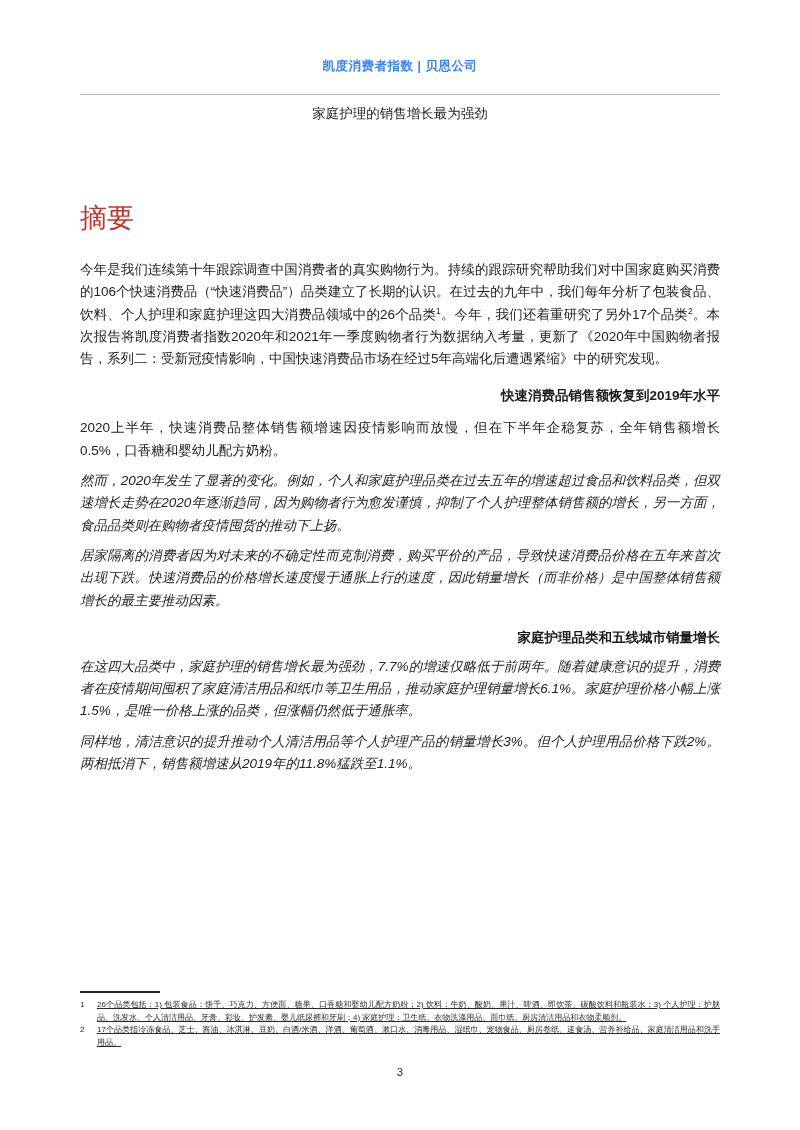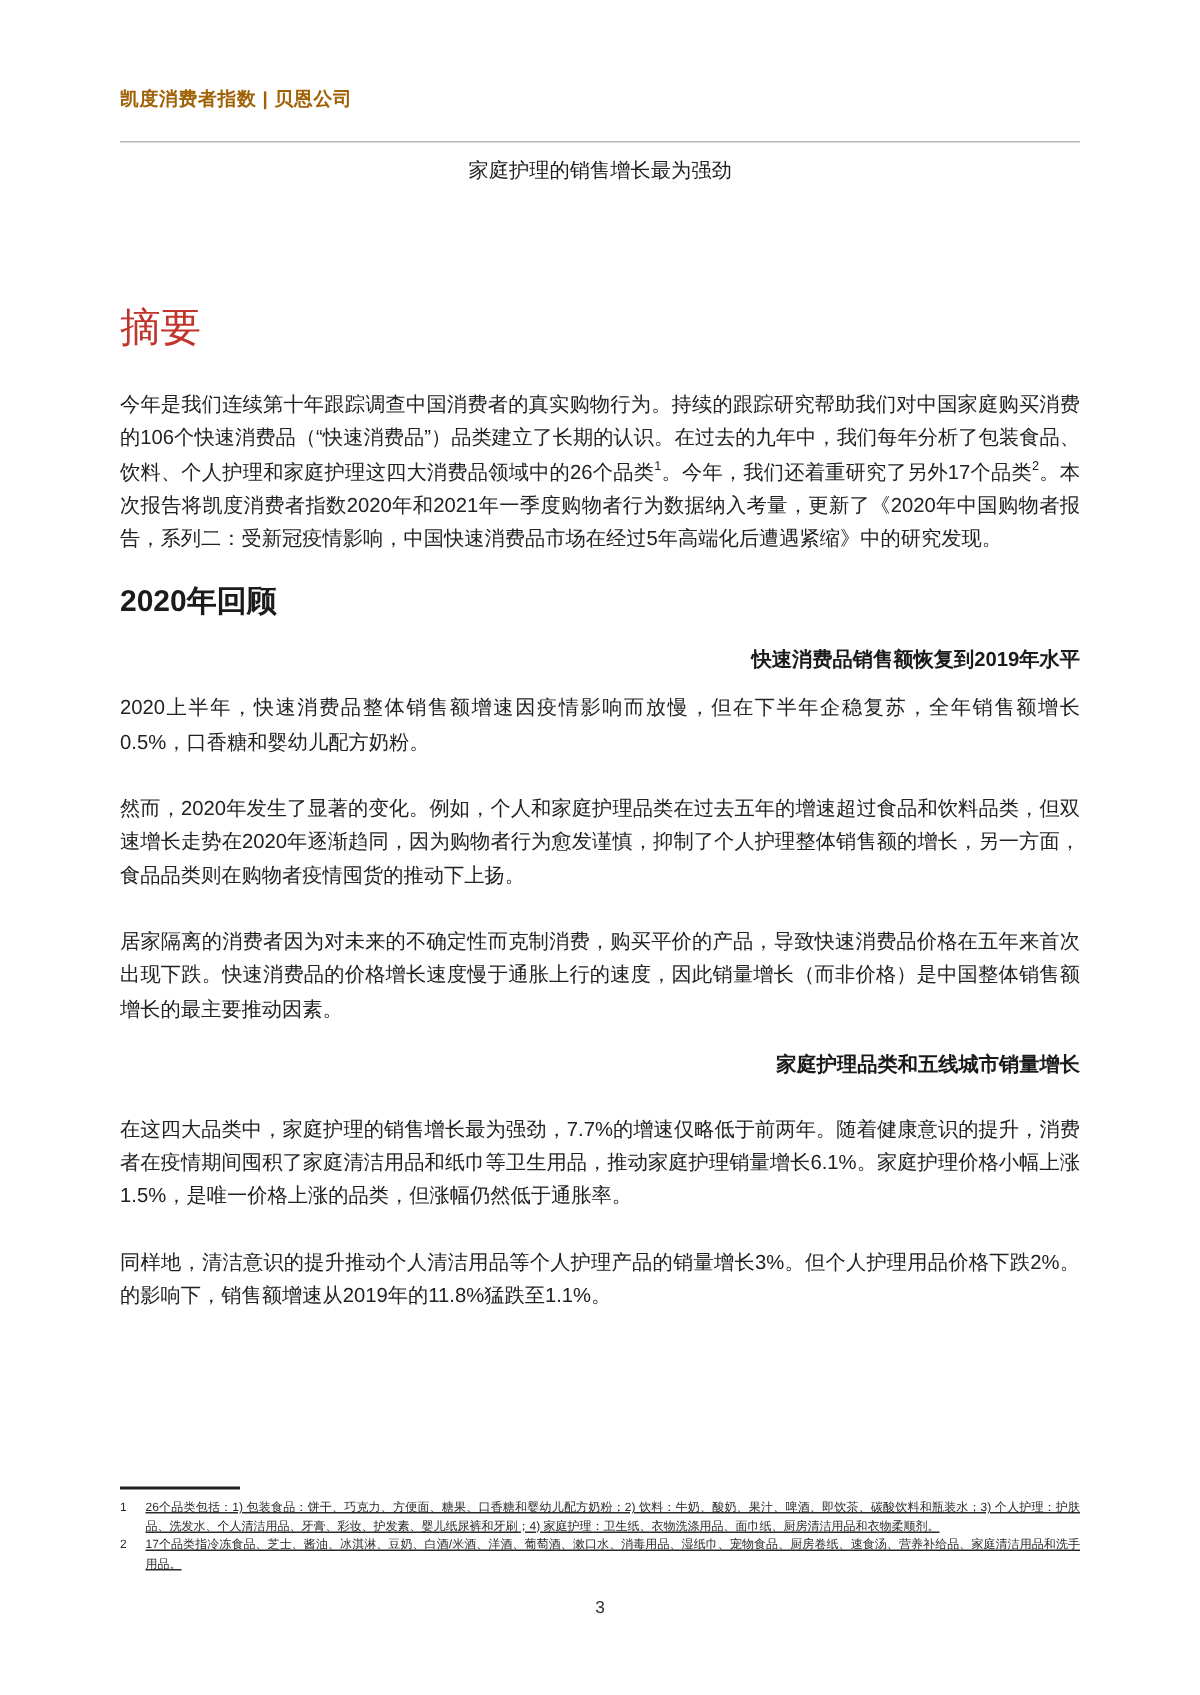--- a/index.html
+++ b/index.html
@@ -9,24 +9,25 @@
     position: relative;
     width: 800px;
     height: 1130px;
     background: #ffffff;
     padding: 0 80px;
     overflow: hidden;
     color: #212121;
   }
   .brand {
     margin-top: 59px;
+    text-align: center;
     font-size: 12.5px;
     font-weight: 700;
     letter-spacing: 0.5px;
-    color: #a16207;
+    color: #3b82f6;
     line-height: 15px;
   }
   .header-rule {
     margin-top: 20px;
     border: none;
     border-top: 1px solid #b9b9b9;
     height: 0;
   }
   .doc-title {
     margin-top: 10px;
@@ -63,21 +64,21 @@
     line-height: 26px;
   }
   .sub-heading {
     font-size: 13.5px;
     font-weight: 700;
     color: #1b1b1b;
     line-height: 20px;
   }
   .mt16 { margin-top: 16px; text-align: right; }
   .mt11 { margin-top: 11px; }
-  .mt13 { margin-top: 22px; }
+  .mt13 { margin-top: 8px; font-style: italic; }
   .footnotes {
     position: absolute;
     left: 80px;
     right: 80px;
     top: 991px;
   }
   .fn-rule {
     width: 80px;
     border-top: 2px solid #222222;
     margin-bottom: 6px;
@@ -111,36 +112,35 @@
   <div class="brand">凯度消费者指数 | 贝恩公司</div>
 
   <hr class="header-rule">
 
   <div class="doc-title">家庭护理的销售增长最为强劲</div>
 
   <h1 class="summary-title">摘要</h1>
 
   <p class="body p-intro"><span>今年是我们连续第十年跟踪调查中国消费者的真实购物行为。持续的跟踪研究帮助我们对中国家庭购买消费的106个快速消费品（“快速消费品”）品类建立了长期的认识。在过去的九年中，我们每年分析了包装食品、饮料、个人护理和家庭护理这四大消费品领域中的26个品类</span><sup>1</sup><span>。今年，我们还着重研究了另外17个品类</span><sup>2</sup><span>。本次报告将凯度消费者指数2020年和2021年一季度购物者行为数据纳入考量，更新了《2020年中国购物者报告，系列二：受新冠疫情影响，中国快速消费品市场在经过5年高端化后遭遇紧缩》中的研究发现。</span></p>
 
-  <h2 class="section-heading">2020年回顾</h2>
 
   <h3 class="sub-heading mt16">快速消费品销售额恢复到2019年水平</h3>
 
   <p class="body mt11">2020上半年，快速消费品整体销售额增速因疫情影响而放慢，但在下半年企稳复苏，全年销售额增长0.5%，口香糖和婴幼儿配方奶粉。</p>
 
   <p class="body mt13">然而，2020年发生了显著的变化。例如，个人和家庭护理品类在过去五年的增速超过食品和饮料品类，但双速增长走势在2020年逐渐趋同，因为购物者行为愈发谨慎，抑制了个人护理整体销售额的增长，另一方面，食品品类则在购物者疫情囤货的推动下上扬。</p>
 
   <p class="body mt13">居家隔离的消费者因为对未来的不确定性而克制消费，购买平价的产品，导致快速消费品价格在五年来首次出现下跌。快速消费品的价格增长速度慢于通胀上行的速度，因此销量增长（而非价格）是中国整体销售额增长的最主要推动因素。</p>
 
   <h3 class="sub-heading mt16">家庭护理品类和五线城市销量增长</h3>
 
 
   <p class="body mt13">在这四大品类中，家庭护理的销售增长最为强劲，7.7%的增速仅略低于前两年。随着健康意识的提升，消费者在疫情期间囤积了家庭清洁用品和纸巾等卫生用品，推动家庭护理销量增长6.1%。家庭护理价格小幅上涨1.5%，是唯一价格上涨的品类，但涨幅仍然低于通胀率。</p>
 
-  <p class="body mt13">同样地，清洁意识的提升推动个人清洁用品等个人护理产品的销量增长3%。但个人护理用品价格下跌2%。的影响下，销售额增速从2019年的11.8%猛跌至1.1%。</p>
+  <p class="body mt13">同样地，清洁意识的提升推动个人清洁用品等个人护理产品的销量增长3%。但个人护理用品价格下跌2%。两相抵消下，销售额增速从2019年的11.8%猛跌至1.1%。</p>
 
   <div class="footnotes">
     <div class="fn-rule"></div>
     <div class="fn-row">
       <span class="fn-num">1</span>
       <span class="fn-text">26个品类包括：1) 包装食品：饼干、巧克力、方便面、糖果、口香糖和婴幼儿配方奶粉；2) 饮料：牛奶、酸奶、果汁、啤酒、即饮茶、碳酸饮料和瓶装水；3) 个人护理：护肤品、洗发水、个人清洁用品、牙膏、彩妆、护发素、婴儿纸尿裤和牙刷；4) 家庭护理：卫生纸、衣物洗涤用品、面巾纸、厨房清洁用品和衣物柔顺剂。</span>
     </div>
     <div class="fn-row">
       <span class="fn-num">2</span>
       <span class="fn-text">17个品类指冷冻食品、芝士、酱油、冰淇淋、豆奶、白酒/米酒、洋酒、葡萄酒、漱口水、消毒用品、湿纸巾、宠物食品、厨房卷纸、速食汤、营养补给品、家庭清洁用品和洗手用品。</span>

